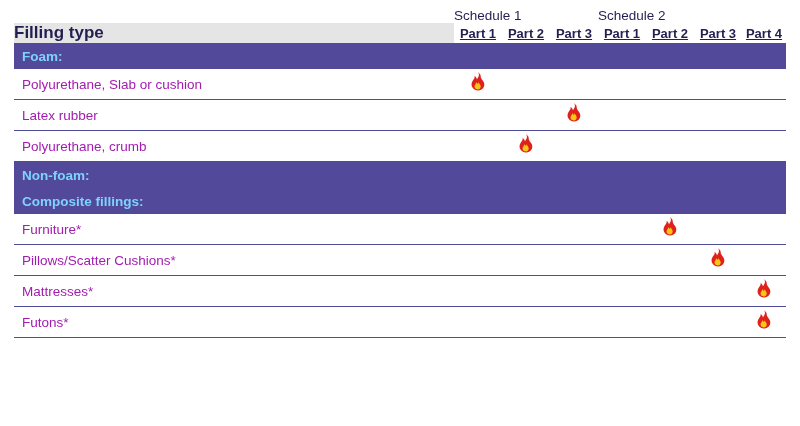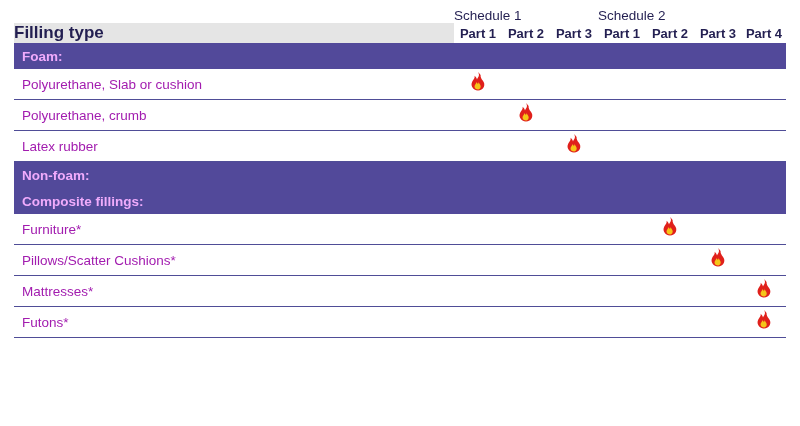--- a/index.html
+++ b/index.html
@@ -54,30 +54,31 @@
     vertical-align: bottom;
     padding-bottom: 5px;
   }
   .part-head {
     font-size: 13px;
     font-weight: bold;
     color: #231f51;
     text-align: center;
     padding: 2px 0 5px 0;
     background: #ffffff;
+    text-decoration: underline;
   }
   
   .vline-left { border-left: 1px solid #4f4d97; }
   .vline-right { border-right: 1px solid #4f4d97; }
   .thick-left { border-left: 2px solid #4f4d97; }
 
   
   tr.section-row td {
     background: #52499a;
-    color: #f0abfc;
+    color: #7dd3fc;
     height: 26px;
   }
   tr.section-row td.section-label {
     font-size: 13.5px;
     font-weight: bold;
     padding-left: 8px;
     text-align: left;
   }
   
   tr.data-row td {
@@ -158,40 +159,40 @@
                 <path d="M10.2 9.5 C 11.3 11.3 10.1 12.2 9.9 13.3 C 9.6 12.3 9 11.7 8.4 11.2 C 8.1 12.9 6.9 13.6 6.6 15 C 6.3 16.4 7.1 17.8 8.6 18.3 C 9.9 18.7 11.4 18.3 12.2 17.2 C 13 16.1 12.8 14.8 12 13.6 C 11.1 12.3 10.6 11.1 10.2 9.5 Z" fill="#f5c518"></path>
               </svg></span></td>
           <td class="cell vline-left"></td>
           <td class="cell vline-left"></td>
           <td class="cell thick-left"></td>
           <td class="cell vline-left"></td>
           <td class="cell vline-left"></td>
           <td class="cell vline-left vline-right"></td>
         </tr>
         <tr class="data-row">
+          <td class="row-label">Latex rubber</td>
+          <td class="cell thick-left"></td>
+          <td class="cell vline-left"></td>
+          <td class="cell vline-left marked"><span class="flame"><svg width="20" height="22" viewBox="0 0 20 22">
+                <path d="M10 1 C 12.5 5 9.5 6.5 9 8.5 C 8.6 6.8 7.6 5.6 6.6 4.8 C 7.2 7.2 5.4 8.4 4.3 10.4 C 3.3 12.2 3.3 14.2 4.2 16 C 5.3 18.2 7.4 19.6 10 19.6 C 12.6 19.6 14.8 18.2 15.8 16 C 16.9 13.6 16.2 11.3 14.7 9.4 C 13.2 7.5 12.4 6 12.6 3.9 C 11.9 3 11 2 10 1 Z" fill="#e0201b"></path>
+                <path d="M10.2 9.5 C 11.3 11.3 10.1 12.2 9.9 13.3 C 9.6 12.3 9 11.7 8.4 11.2 C 8.1 12.9 6.9 13.6 6.6 15 C 6.3 16.4 7.1 17.8 8.6 18.3 C 9.9 18.7 11.4 18.3 12.2 17.2 C 13 16.1 12.8 14.8 12 13.6 C 11.1 12.3 10.6 11.1 10.2 9.5 Z" fill="#f5c518"></path>
+              </svg></span></td>
+          <td class="cell thick-left"></td>
+          <td class="cell vline-left"></td>
+          <td class="cell vline-left"></td>
+          <td class="cell vline-left vline-right"></td>
+        </tr>
+        <tr class="data-row">
           <td class="row-label">Polyurethane, crumb</td>
           <td class="cell thick-left"></td>
           <td class="cell vline-left marked"><span class="flame"><svg width="20" height="22" viewBox="0 0 20 22">
                 <path d="M10 1 C 12.5 5 9.5 6.5 9 8.5 C 8.6 6.8 7.6 5.6 6.6 4.8 C 7.2 7.2 5.4 8.4 4.3 10.4 C 3.3 12.2 3.3 14.2 4.2 16 C 5.3 18.2 7.4 19.6 10 19.6 C 12.6 19.6 14.8 18.2 15.8 16 C 16.9 13.6 16.2 11.3 14.7 9.4 C 13.2 7.5 12.4 6 12.6 3.9 C 11.9 3 11 2 10 1 Z" fill="#e0201b"></path>
                 <path d="M10.2 9.5 C 11.3 11.3 10.1 12.2 9.9 13.3 C 9.6 12.3 9 11.7 8.4 11.2 C 8.1 12.9 6.9 13.6 6.6 15 C 6.3 16.4 7.1 17.8 8.6 18.3 C 9.9 18.7 11.4 18.3 12.2 17.2 C 13 16.1 12.8 14.8 12 13.6 C 11.1 12.3 10.6 11.1 10.2 9.5 Z" fill="#f5c518"></path>
               </svg></span></td>
           <td class="cell vline-left"></td>
-          <td class="cell thick-left"></td>
-          <td class="cell vline-left"></td>
-          <td class="cell vline-left"></td>
-          <td class="cell vline-left vline-right"></td>
-        </tr>
-        <tr class="data-row">
-          <td class="row-label">Latex rubber</td>
-          <td class="cell thick-left"></td>
-          <td class="cell vline-left"></td>
-          <td class="cell vline-left marked"><span class="flame"><svg width="20" height="22" viewBox="0 0 20 22">
-                <path d="M10 1 C 12.5 5 9.5 6.5 9 8.5 C 8.6 6.8 7.6 5.6 6.6 4.8 C 7.2 7.2 5.4 8.4 4.3 10.4 C 3.3 12.2 3.3 14.2 4.2 16 C 5.3 18.2 7.4 19.6 10 19.6 C 12.6 19.6 14.8 18.2 15.8 16 C 16.9 13.6 16.2 11.3 14.7 9.4 C 13.2 7.5 12.4 6 12.6 3.9 C 11.9 3 11 2 10 1 Z" fill="#e0201b"></path>
-                <path d="M10.2 9.5 C 11.3 11.3 10.1 12.2 9.9 13.3 C 9.6 12.3 9 11.7 8.4 11.2 C 8.1 12.9 6.9 13.6 6.6 15 C 6.3 16.4 7.1 17.8 8.6 18.3 C 9.9 18.7 11.4 18.3 12.2 17.2 C 13 16.1 12.8 14.8 12 13.6 C 11.1 12.3 10.6 11.1 10.2 9.5 Z" fill="#f5c518"></path>
-              </svg></span></td>
           <td class="cell thick-left"></td>
           <td class="cell vline-left"></td>
           <td class="cell vline-left"></td>
           <td class="cell vline-left vline-right"></td>
         </tr>
         <tr class="section-row">
           <td class="section-label section-cell" colspan="1">Non-foam:</td>
           <td class="section-cell thick-left"></td>
           <td class="section-cell vline-left"></td>
           <td class="section-cell vline-left"></td>

